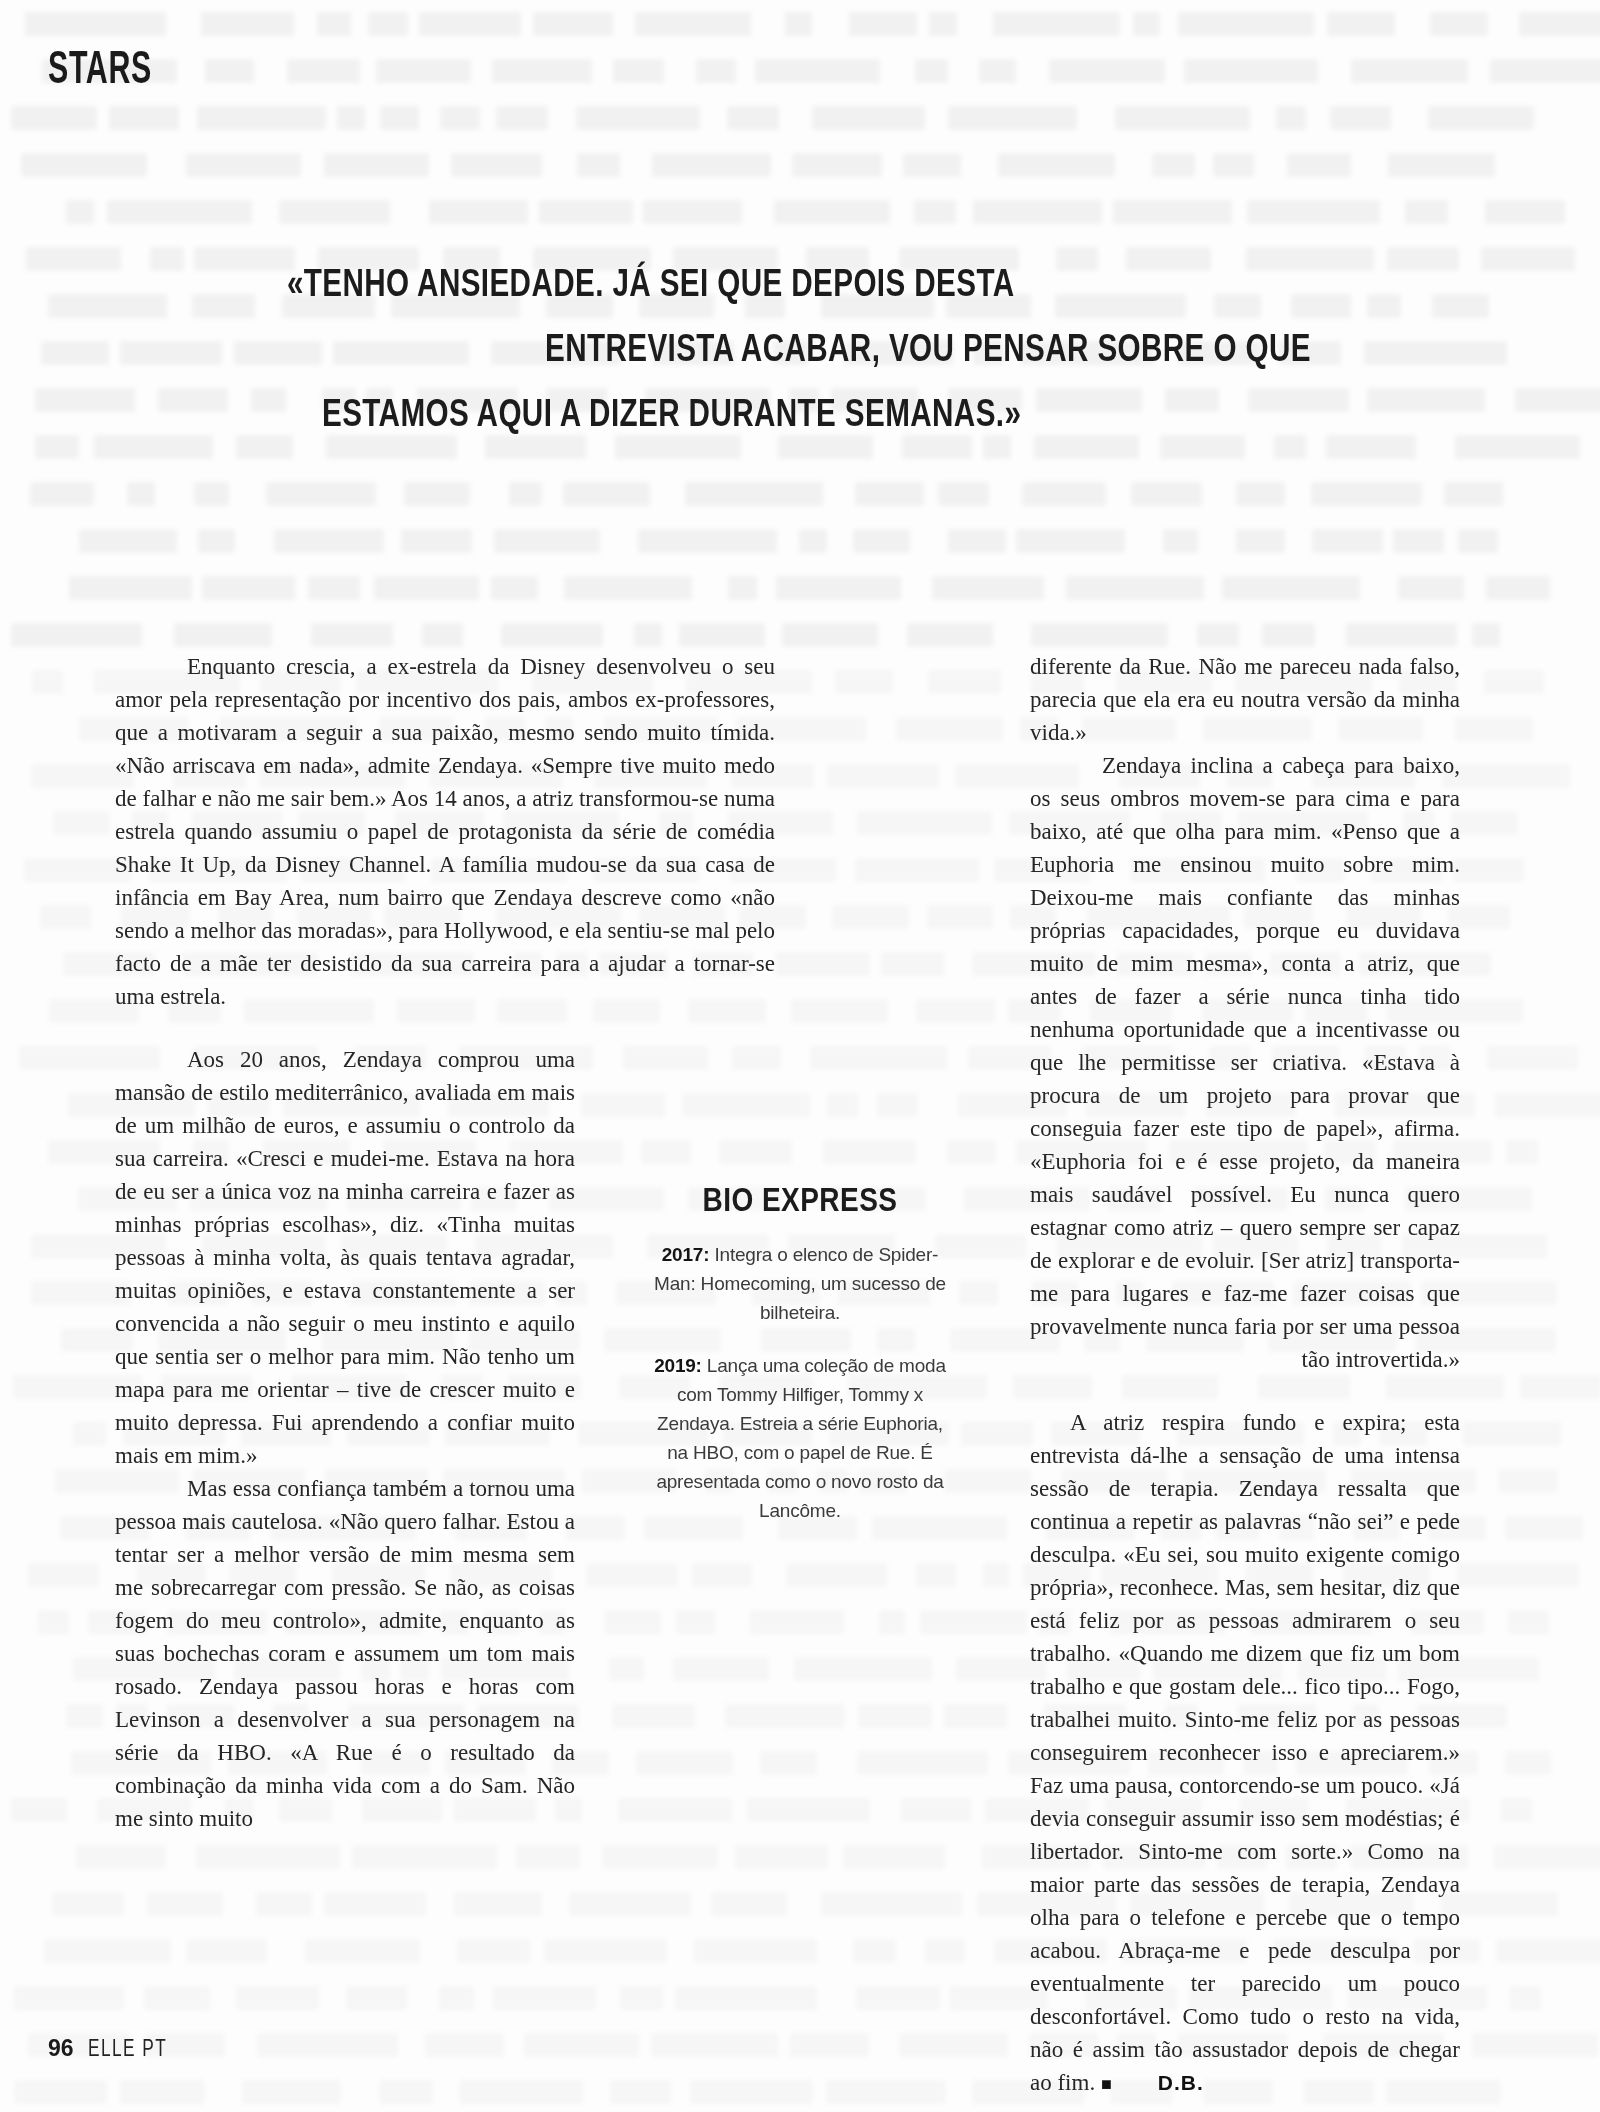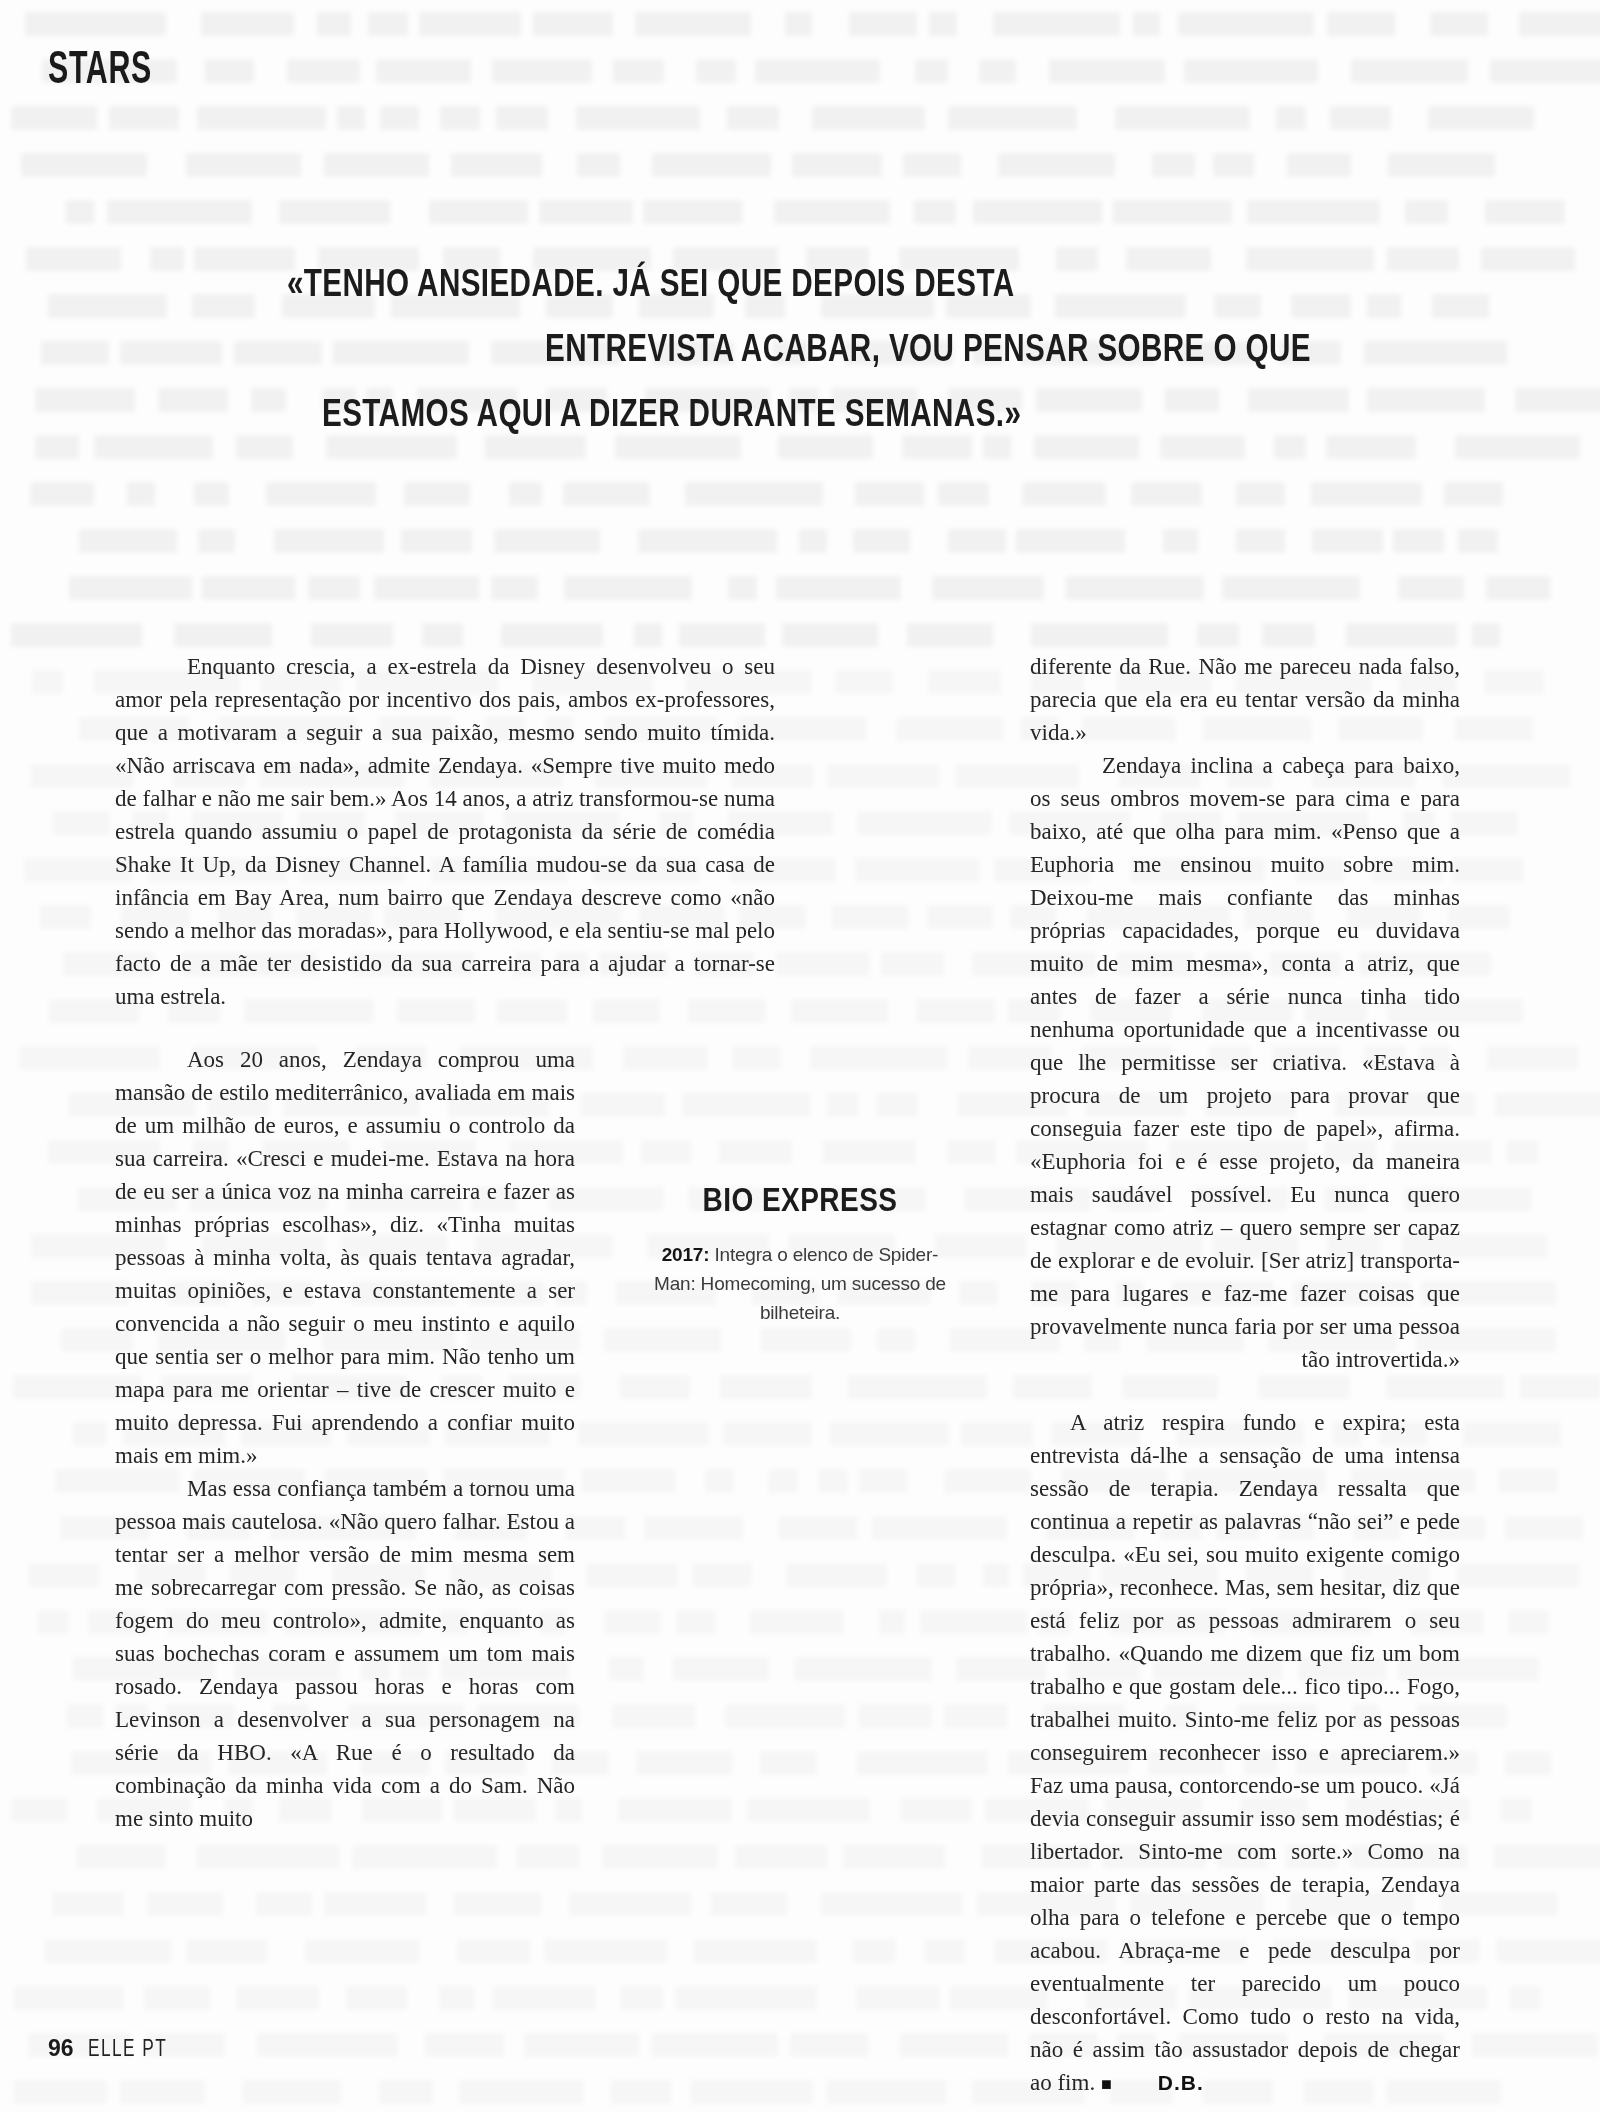--- a/index.html
+++ b/index.html
@@ -790,29 +790,30 @@
 
     <div class="col col-left serif">
       <p class="indent">Enquanto crescia, a ex-estrela da Disney desenvolveu o seu amor pela representação por incentivo dos pais, ambos ex-professores, que a motivaram a seguir a sua paixão, mesmo sendo muito tímida. «Não arriscava em nada», admite Zendaya. «Sempre tive muito medo de falhar e não me sair bem.» Aos 14 anos, a atriz transformou-se numa estrela quando assumiu o papel de protagonista da série de comédia Shake It Up, da Disney Channel. A família mudou-se da sua casa de infância em Bay Area, num bairro que Zendaya descreve como «não sendo a melhor das moradas», para Hollywood, e ela sentiu-se mal pelo facto de a mãe ter desistido da sua carreira para a ajudar a tornar-se uma estrela.</p>
       <div class="spacer-r"></div>
       <p class="indent p2">Aos 20 anos, Zendaya comprou uma mansão de estilo mediterrânico, avaliada em mais de um milhão de euros, e assumiu o controlo da sua carreira. «Cresci e mudei-me. Estava na hora de eu ser a única voz na minha carreira e fazer as minhas próprias escolhas», diz. «Tinha muitas pessoas à minha volta, às quais tentava agradar, muitas opiniões, e estava constantemente a ser convencida a não seguir o meu instinto e aquilo que sentia ser o melhor para mim. Não tenho um mapa para me orientar – tive de crescer muito e muito depressa. Fui aprendendo a confiar muito mais em mim.»</p>
       <p class="indent">Mas essa confiança também a tornou uma pessoa mais cautelosa. «Não quero falhar. Estou a tentar ser a melhor versão de mim mesma sem me sobrecarregar com pressão. Se não, as coisas fogem do meu controlo», admite, enquanto as suas bochechas coram e assumem um tom mais rosado. Zendaya passou horas e horas com Levinson a desenvolver a sua personagem na série da HBO. «A Rue é o resultado da combinação da minha vida com a do Sam. Não me sinto muito</p>
     </div>
 
     <div class="col col-right serif">
       <div class="spacer-l"></div>
-      <p>diferente da Rue. Não me pareceu nada falso, parecia que ela era eu tentar versão da minha vida.»</p>
+      <p>diferente da Rue. Não me pareceu nada falso, parecia que ela era eu noutra versão da minha vida.»</p>
       <p class="indent rp2">Zendaya inclina a cabeça para baixo, os seus ombros movem-se para cima e para baixo, até que olha para mim. «Penso que a Euphoria me ensinou muito sobre mim. Deixou-me mais confiante das minhas próprias capacidades, porque eu duvidava muito de mim mesma», conta a atriz, que antes de fazer a série nunca tinha tido nenhuma oportunidade que a incentivasse ou que lhe permitisse ser criativa. «Estava à procura de um projeto para provar que conseguia fazer este tipo de papel», afirma. «Euphoria foi e é esse projeto, da maneira mais saudável possível. Eu nunca quero estagnar como atriz – quero sempre ser capaz de explorar e de evoluir. [Ser atriz] transporta-me para lugares e faz-me fazer coisas que provavelmente nunca faria por ser uma pessoa tão introvertida.»</p>
       <p class="rp3"><span>A atriz respira fundo e expira; esta entrevista dá-lhe a sensação de uma intensa sessão de terapia. Zendaya ressalta que continua a repetir as palavras “não sei” e pede desculpa. «Eu sei, sou muito exigente comigo própria», reconhece. Mas, sem hesitar, diz que está feliz por as pessoas admirarem o seu trabalho. «Quando me dizem que fiz um bom trabalho e que gostam dele... fico tipo... Fogo, trabalhei muito. Sinto-me feliz por as pessoas conseguirem reconhecer isso e apreciarem.» Faz uma pausa, contorcendo-se um pouco. «Já devia conseguir assumir isso sem modéstias; é libertador. Sinto-me com sorte.» Como na maior parte das sessões de terapia, Zendaya olha para o telefone e percebe que o tempo acabou. Abraça-me e pede desculpa por eventualmente ter parecido um pouco desconfortável. Como tudo o resto na vida, não é assim tão assustador depois de chegar ao fim.</span> <span class="endmark">■</span><span class="byline">D.B.</span></p>
     </div>
 
     <div class="bio-box">
       <div class="bio-title">BIO EXPRESS</div>
       <div id="bio-entries">
           <div class="bio-entry"><strong>2017:</strong><span> Integra o elenco de Spider-Man: Homecoming, um sucesso de bilheteira.</span></div>
+          <div class="bio-entry"><strong>2019:</strong><span> Lança uma coleção de moda com Tommy Hilfiger, Tommy x Zendaya. Estreia a série Euphoria, na HBO, com o papel de Rue. É apresentada como o novo rosto da Lancôme.</span></div>
         </div>
     </div>
 
     <div class="footer">
       <span class="page-num">96</span>
       <span class="mag-name">ELLE PT</span>
     </div>
 
   </div>
 </div>

